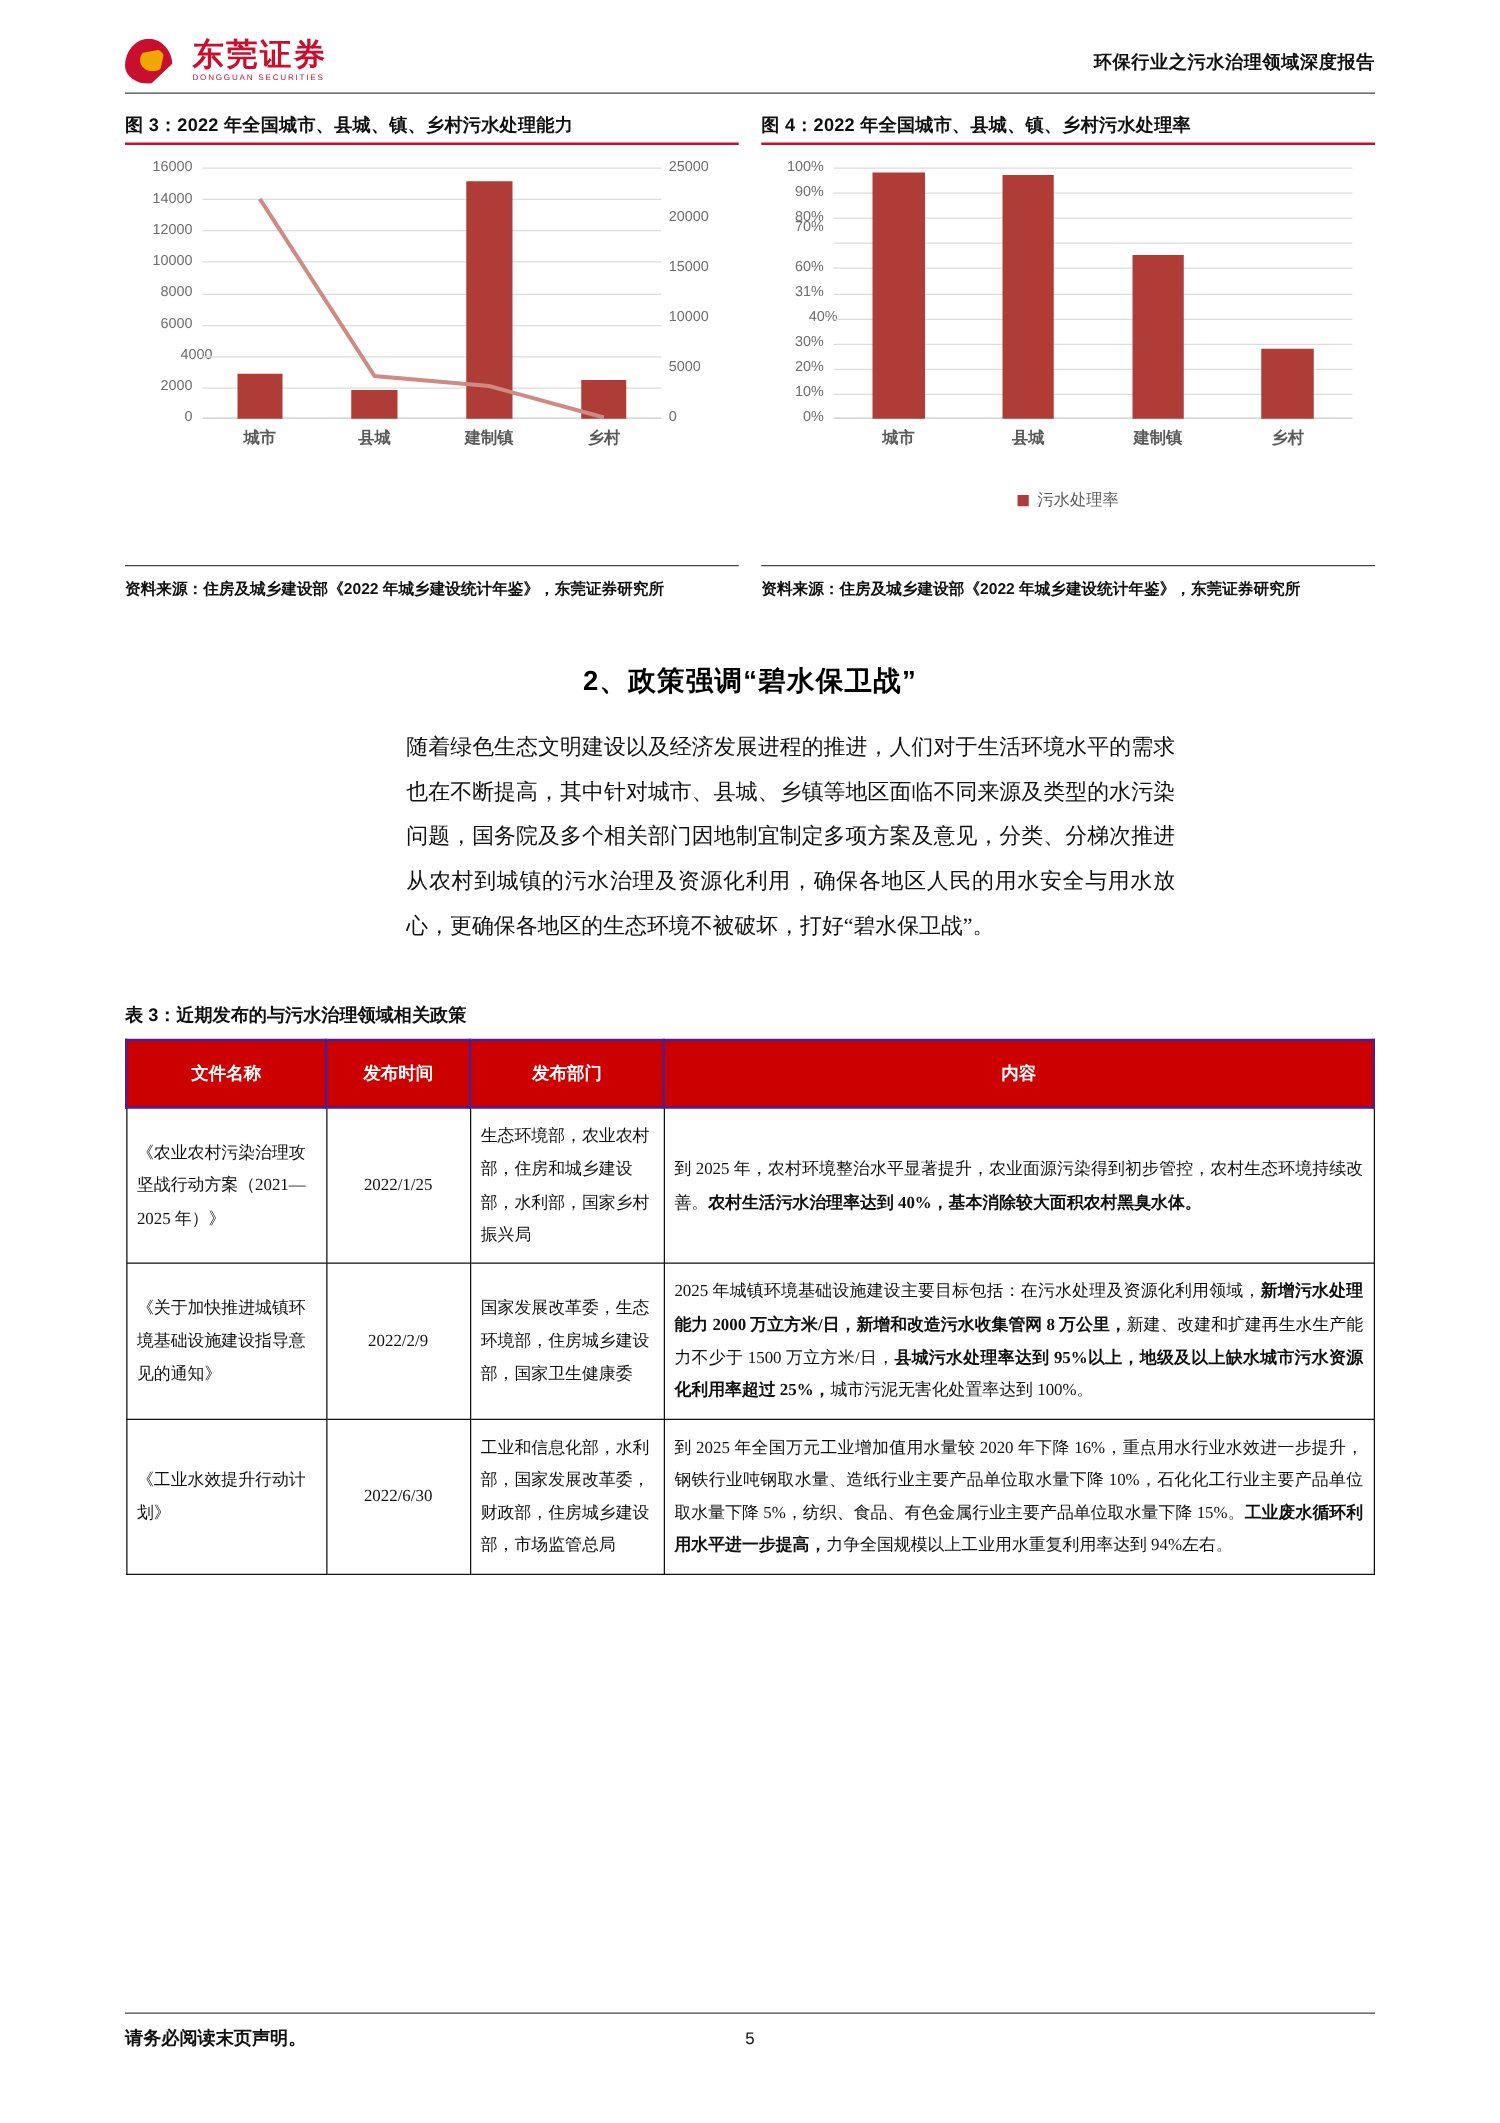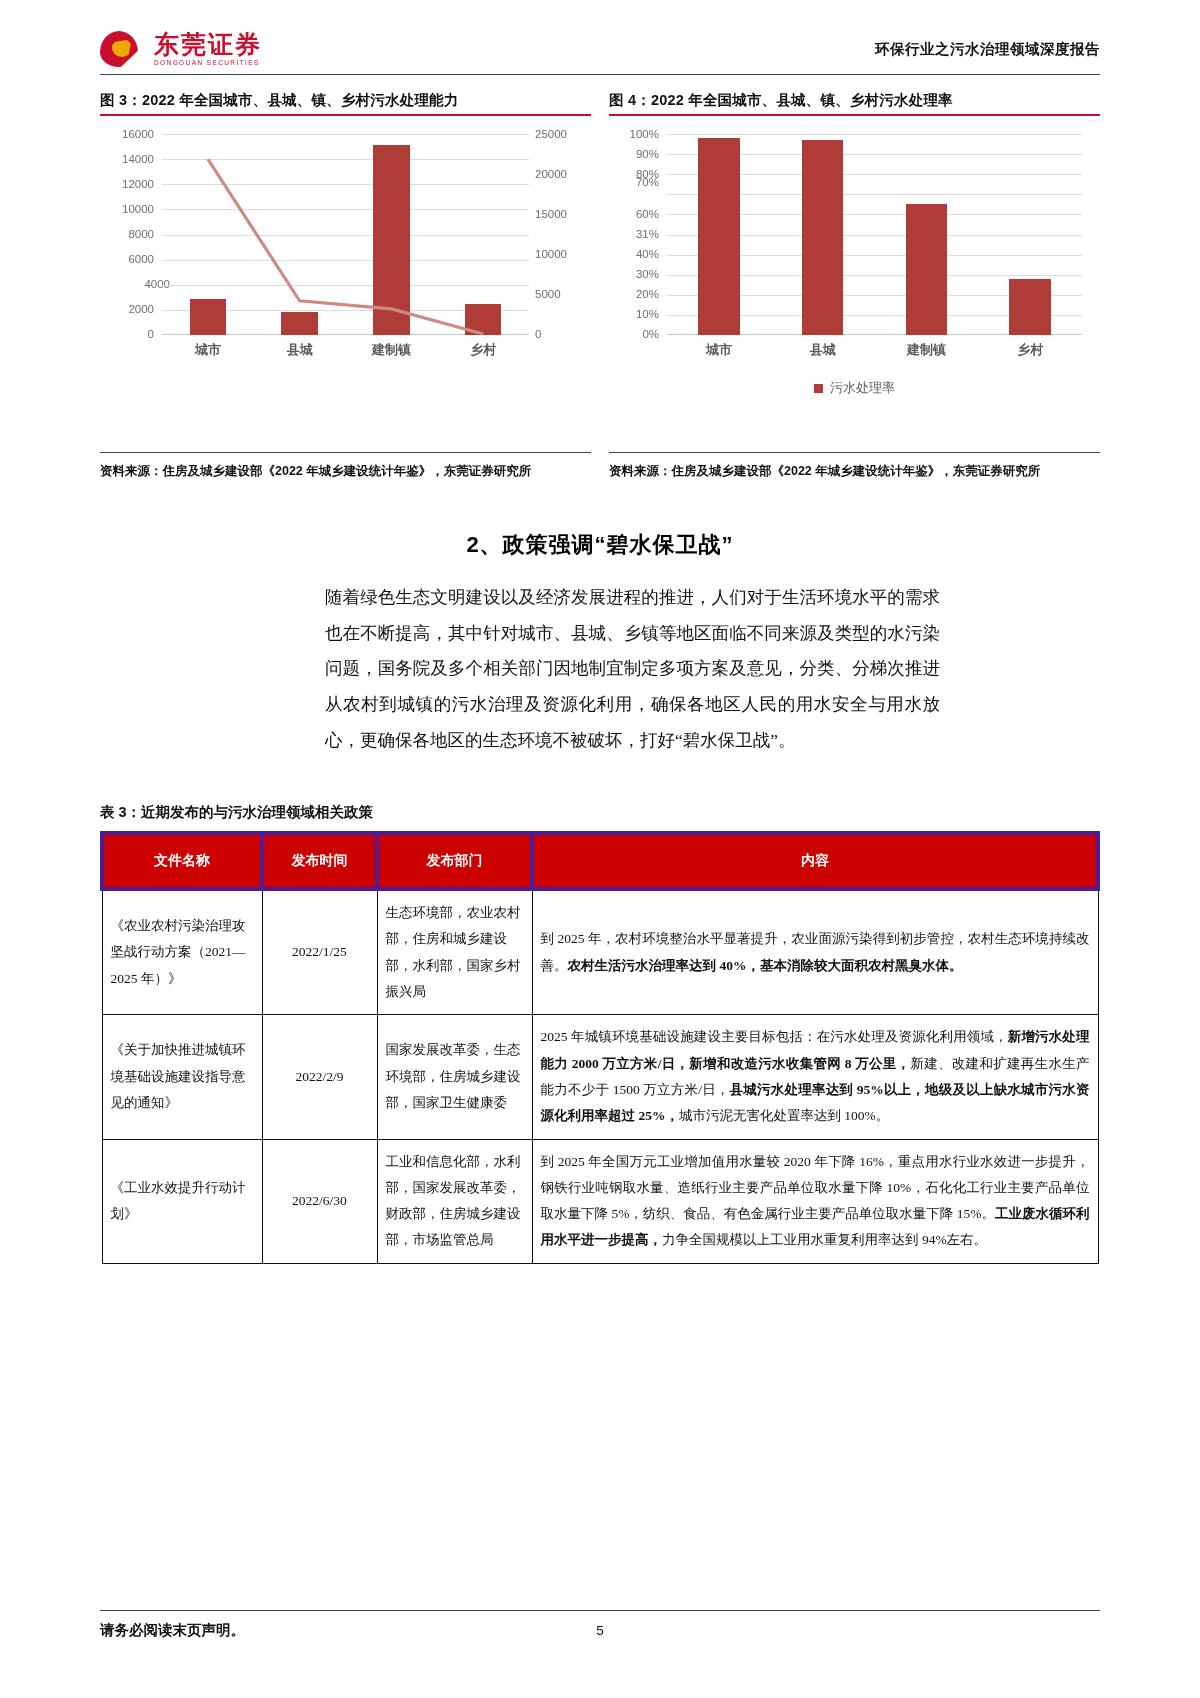--- a/index.html
+++ b/index.html
@@ -84,21 +84,21 @@
     font-family:"Liberation Serif", serif;
   }
 
   
   .tbl-cap {
     margin-top:44px; font-family:"Liberation Sans", sans-serif; font-weight:bold;
     font-size:14.5px; color:#111;
   }
   table.policy { width:100%; border-collapse:collapse; margin-top:9px; table-layout:fixed; }
   table.policy th {
-    background:#cc0000; color:#fff; border:4px solid #4c1d95;
+    background:#cc0000; color:#fff; border:2px solid #4c1d95;
     font-family:Liberation Mono, monospace; font-weight:bold; font-size:14px;
     padding:17px 4px; text-align:center;
   }
   table.policy td {
     border:1px solid #111; padding:9px 8px; vertical-align:middle;
     font-size:13.5px; line-height:1.95; font-family:"Liberation Serif", serif; color:#111;
   }
   td.c-name { text-align:left; }
   td.c-date { text-align:center; }
   td.c-dept { text-align:left; }
@@ -202,21 +202,21 @@
       <div class="fig-cap">图 4：2022 年全国城市、县城、镇、乡村污水处理率</div>
       <div class="fig-cap-rule"></div>
       <div class="fig-body">
         <div class="chart-wrap">
           <div class="y-lab" style="left:0; width:46px; top:2px;">100%</div>
           <div class="y-lab" style="left:0; width:46px; top:22px;">90%</div>
           <div class="y-lab" style="left:0; width:46px; top:42px;">80%</div>
           <div class="y-lab" style="left:0; width:46px; top:50px;">70%</div>
           <div class="y-lab" style="left:0; width:46px; top:82px;">60%</div>
           <div class="y-lab" style="left:0; width:46px; top:102px;">31%</div>
-          <div class="y-lab" style="left:0; width:46px; top:122px;">40%</div>
+          <div class="y-lab" style="left:11px; width:46px; top:122px;">40%</div>
           <div class="y-lab" style="left:0; width:46px; top:142px;">30%</div>
           <div class="y-lab" style="left:0; width:46px; top:162px;">20%</div>
           <div class="y-lab" style="left:0; width:46px; top:182px;">10%</div>
           <div class="y-lab" style="left:0; width:46px; top:202px;">0%</div>
 
           <div class="plot single">
             <div class="grid-line" style="top:0%;"></div>
             <div class="grid-line" style="top:10%;"></div>
             <div class="grid-line" style="top:20%;"></div>
             <div class="grid-line" style="top:30%;"></div>
@@ -244,21 +244,21 @@
           </div>
 
           <div class="xaxis single">
             <div class="xtick">城市</div>
             <div class="xtick">县城</div>
             <div class="xtick">建制镇</div>
             <div class="xtick">乡村</div>
           </div>
         </div>
 
-        <div class="legend" style="margin-top:18px;">
+        <div class="legend" style="margin-top:30px;">
           <div class="lg-item">
             <span class="lg-sq"></span>
             <span>污水处理率</span>
           </div>
         </div>
       </div>
       <div class="src">资料来源：住房及城乡建设部《2022 年城乡建设统计年鉴》，东莞证券研究所</div>
     </div>
   </div>
 

